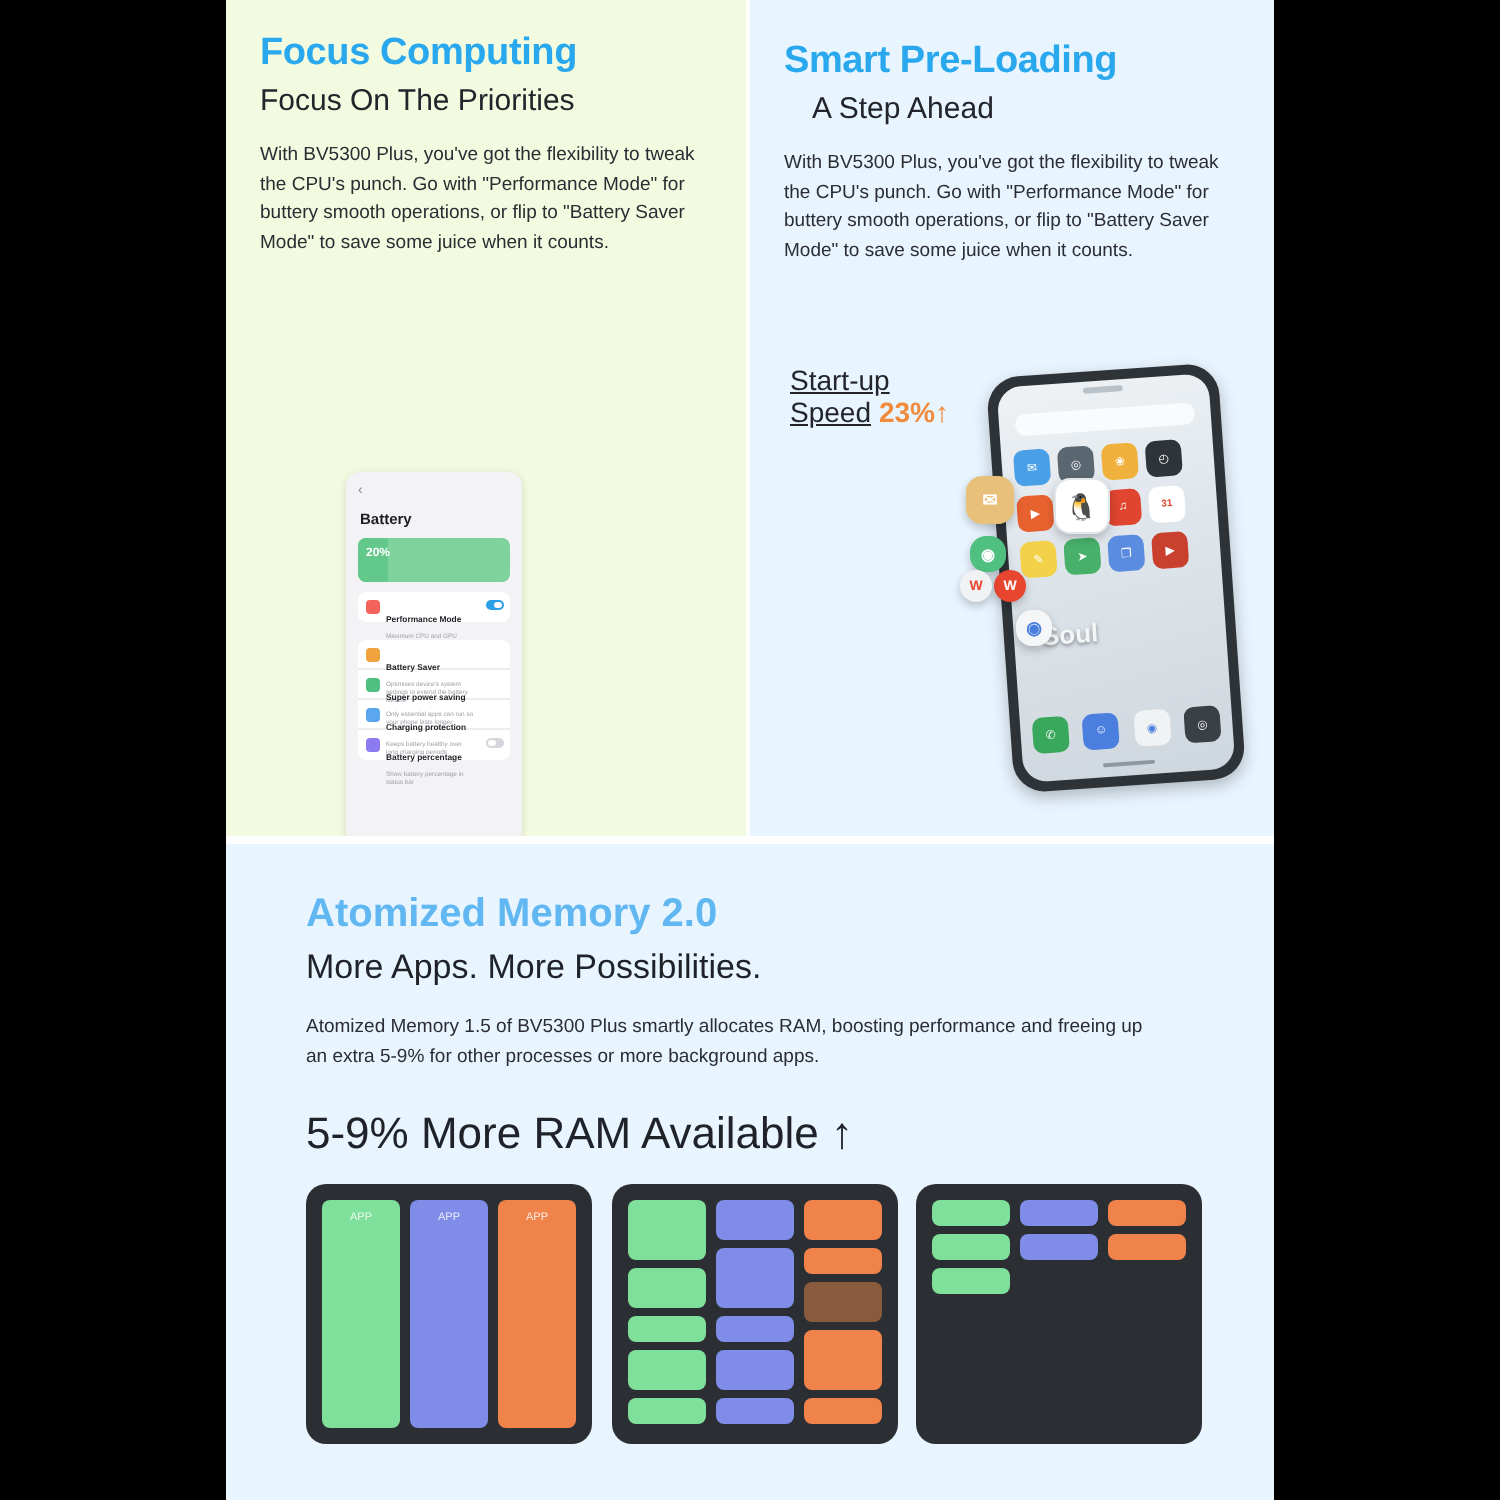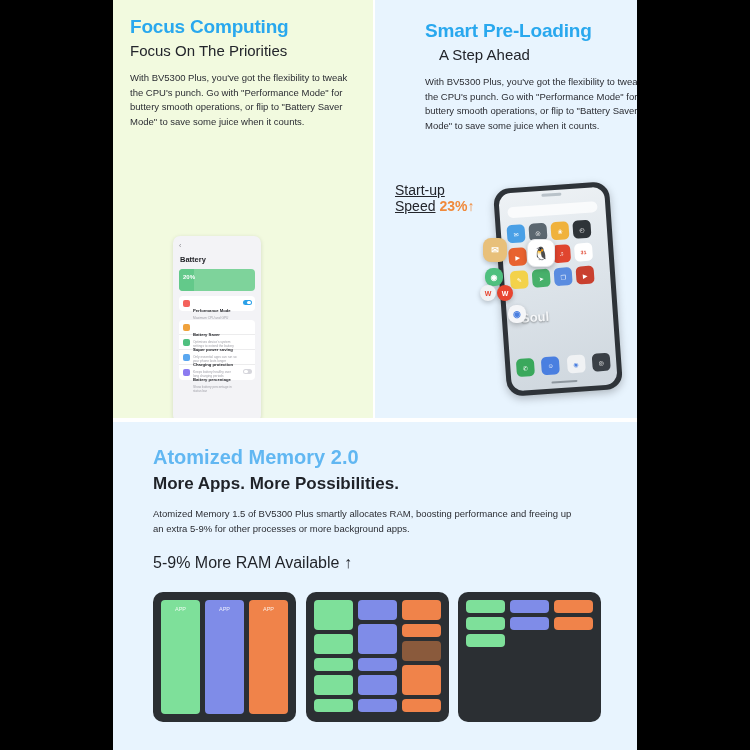--- a/index.html
+++ b/index.html
@@ -77,21 +77,20 @@
     position: absolute;
     left: 17px;
     top: 16px;
     width: 232px;
   }
   .pr-text {
     position: absolute;
     left: 17px;
     top: 20px;
     width: 232px;
-    margin-left: 33px;
   }
   .pr-text .subheading { margin-left: 14px; }
 
   
   .settings-phone {
     position: absolute;
     left: 60px;
     top: 204px;
     width: 88px;
     height: 186px;
@@ -335,36 +334,35 @@
     font-size: 20px;
     font-weight: bold;
     color: #61b7f2;
   }
   .pb-sub {
     position: absolute;
     left: 40px;
     top: 52px;
     font-size: 17px;
     color: #1f2228;
-    font-weight: bold;
   }
   .pb-body {
     position: absolute;
     left: 40px;
     top: 84px;
     width: 420px;
     font-size: 9.5px;
     line-height: 1.6;
     color: #2b2d33;
   }
   .pb-ram {
     position: absolute;
     left: 40px;
     top: 132px;
-    font-size: 16px;
+    font-size: 22px;
     color: #1f2228;
   }
 
   .ram-row {
     position: absolute;
     left: 40px;
     top: 170px;
     width: 448px;
     display: flex;
     justify-content: space-between;

